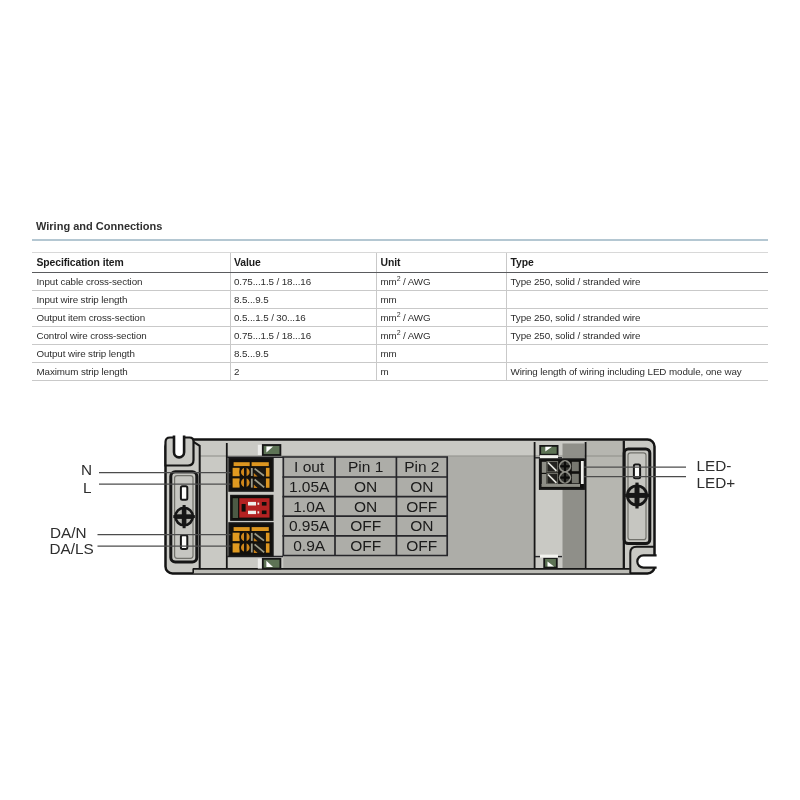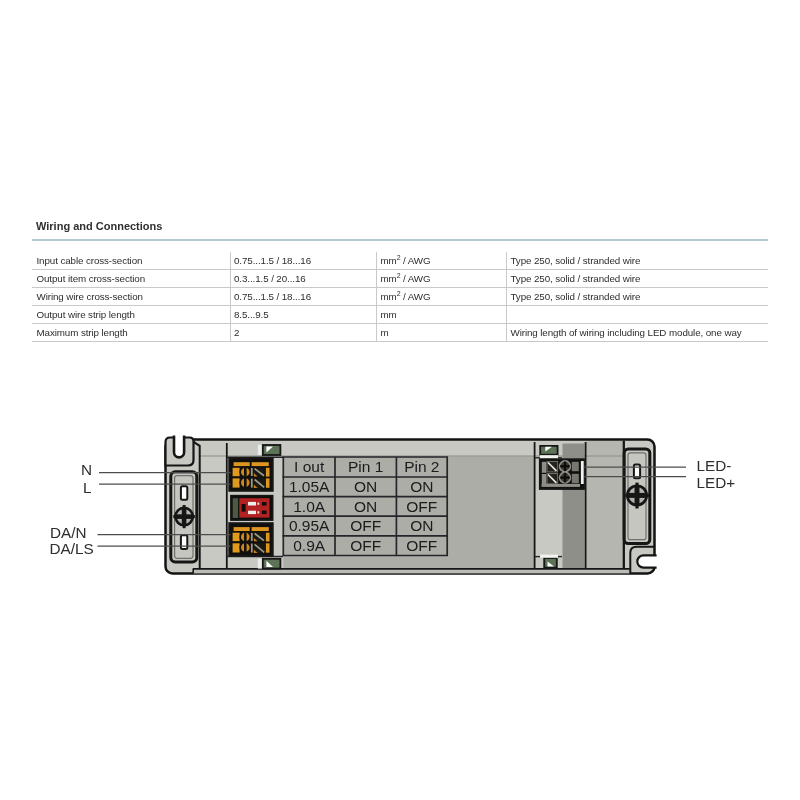--- a/index.html
+++ b/index.html
@@ -26,34 +26,46 @@
 <div class="bluebar"></div>
 <div id="spec">
 <table>
 <colgroup>
           <col style="width:198px">
           <col style="width:146.5px">
           <col style="width:130px">
           <col style="width:261.5px">
         </colgroup>
 <tbody>
+          <tr>
+            <th>Specification item</th>
+            <th>Value</th>
+            <th>Unit</th>
+            <th>Type</th>
+          </tr>
 <tr>
             <td>Input cable cross-section</td>
             <td>0.75...1.5 / 18...16</td>
             <td>mm<sup>2</sup> / AWG</td>
             <td>Type 250, solid / stranded wire</td>
           </tr>
 <tr>
+            <td>Input wire strip length</td>
+            <td>8.5...9.5</td>
+            <td>mm</td>
+            <td></td>
+          </tr>
+<tr>
             <td>Output item cross-section</td>
-            <td>0.3...1.5 / 20...16</td>
+            <td>0.5...1.5 / 30...16</td>
             <td>mm<sup>2</sup> / AWG</td>
             <td>Type 250, solid / stranded wire</td>
           </tr>
 <tr>
-            <td>Wiring wire cross-section</td>
+            <td>Control wire cross-section</td>
             <td>0.75...1.5 / 18...16</td>
             <td>mm<sup>2</sup> / AWG</td>
             <td>Type 250, solid / stranded wire</td>
           </tr>
 <tr>
             <td>Output wire strip length</td>
             <td>8.5...9.5</td>
             <td>mm</td>
             <td></td>
           </tr>

